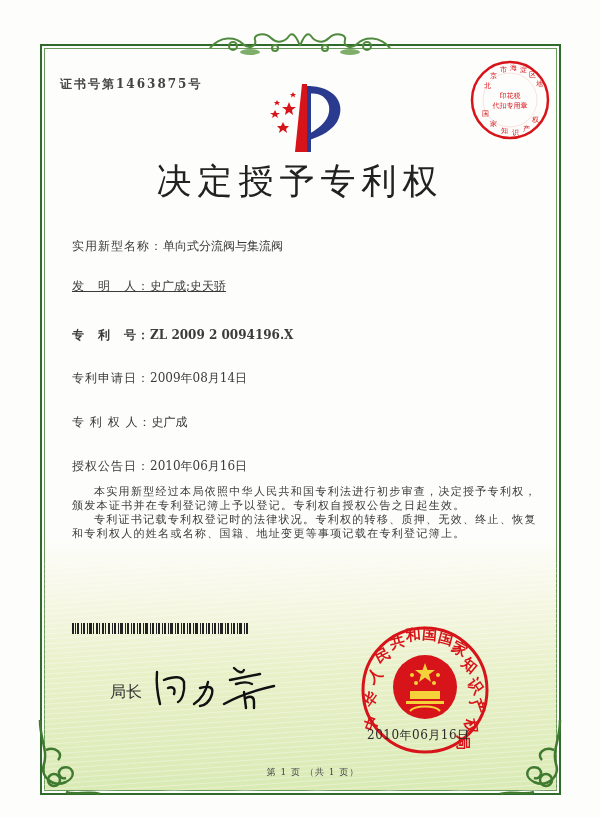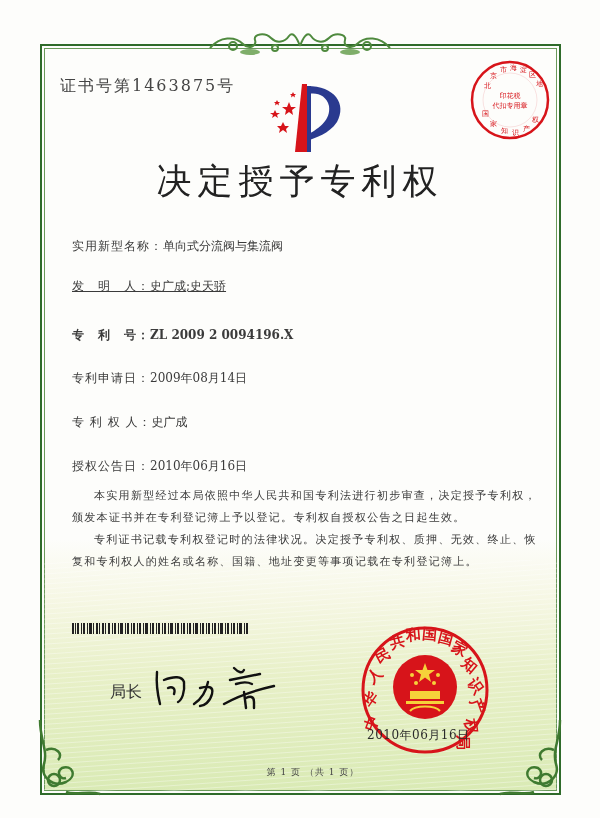--- a/index.html
+++ b/index.html
@@ -15,31 +15,31 @@
     box-shadow: inset 0 0 0 2px #fdfdfb, inset 0 0 0 3px #6a9a5a;
     background: linear-gradient(to bottom, #fdfdfb 0%, #fdfdfb 66%, #f6f7e4 74%, #e8f0c8 84%, #d9eab4 100%);
     box-sizing: border-box;
   }
   .waves {
     position: absolute; left: 44px; top: 560px; width: 513px; height: 232px;
     background: repeating-linear-gradient(176deg, rgba(255,255,255,0) 0px, rgba(255,255,255,0) 3px, rgba(255,255,255,0.35) 4px, rgba(255,255,255,0) 5px);
     pointer-events: none;
   }
   .ornament { position: absolute; }
-  .cert-no { position: absolute; left: 60px; top: 76px; font-size: 16px; letter-spacing: 2px; color: #444; }
+  .cert-no { position: absolute; left: 60px; top: 76px; font-size: 12px; letter-spacing: 2px; color: #444; font-weight: bold; }
   .logo { position: absolute; left: 255px; top: 82px; width: 100px; height: 70px; }
   .stamp-small { position: absolute; left: 468px; top: 58px; width: 84px; height: 84px; }
   .title {
     position: absolute; left: 0; right: 0; top: 158px; text-align: center;
     font-family: "DejaVu Sans", "Liberation Sans", sans-serif;
     font-size: 35px; letter-spacing: 6px; color: #222; font-weight: normal;
   }
   .field { position: absolute; left: 72px; font-size: 12px; color: #3b3b3b; white-space: nowrap; }
   .field .lbl { letter-spacing: 1px; }
-  .body-text { position: absolute; left: 72px; width: 470px; font-size: 11px; line-height: 22px; color: #3b3b3b; letter-spacing: 1.3px; }
+  .body-text { position: absolute; left: 72px; width: 470px; font-size: 11px; line-height: 14px; color: #3b3b3b; letter-spacing: 1.3px; }
   .body-text p { margin: 0; text-indent: 2em; }
   .barcode { position: absolute; left: 72px; top: 623px; width: 176px; height: 11px; }
   .director { position: absolute; left: 110px; top: 682px; font-size: 16px; color: #333; font-family: "DejaVu Sans", "Liberation Sans", sans-serif; }
   .signature { position: absolute; left: 152px; top: 662px; width: 125px; height: 50px; }
   .seal { position: absolute; left: 360px; top: 625px; width: 130px; height: 130px; }
   .seal-date { position: absolute; left: 367px; top: 727px; font-size: 12px; color: #2a2a2a; letter-spacing: 0.5px; }
   .page-no { position: absolute; left: 0; right: 0; top: 766px; text-align: center; font-size: 9px; color: #444; letter-spacing: 1px; margin-left: 26px; }
 </style>
 </head>
 <body>
@@ -132,21 +132,21 @@
 </div>
 <div class="field" style="top:414px;">
   <span class="lbl">专 利 权 人：</span><span>史广成</span>
 </div>
 <div class="field" style="top:458px;">
   <span class="lbl">授权公告日：</span><span>2010年06月16日</span>
 </div>
 
 <div class="body-text" style="top:485px;">
   <p>本实用新型经过本局依照中华人民共和国专利法进行初步审查，决定授予专利权，颁发本证书并在专利登记簿上予以登记。专利权自授权公告之日起生效。</p>
-  <p>专利证书记载专利权登记时的法律状况。决定授予专利权、质押、无效、终止、恢复和专利权人的姓名或名称、国籍、地址变更等事项记载在专利登记簿上。</p>
+  <p>专利证书记载专利权登记时的法律状况。专利权的转移、质押、无效、终止、恢复和专利权人的姓名或名称、国籍、地址变更等事项记载在专利登记簿上。</p>
 </div>
 
 <svg class="barcode" viewBox="0 0 176 11" preserveAspectRatio="none">
   <g fill="#222">
     <rect x="0" y="0" width="2" height="11"></rect>
       <rect x="3" y="0" width="1" height="11"></rect>
       <rect x="5" y="0" width="2" height="11"></rect>
       <rect x="9" y="0" width="1" height="11"></rect>
     <rect x="11" y="0" width="2" height="11"></rect>
       <rect x="15" y="0" width="1" height="11"></rect>

